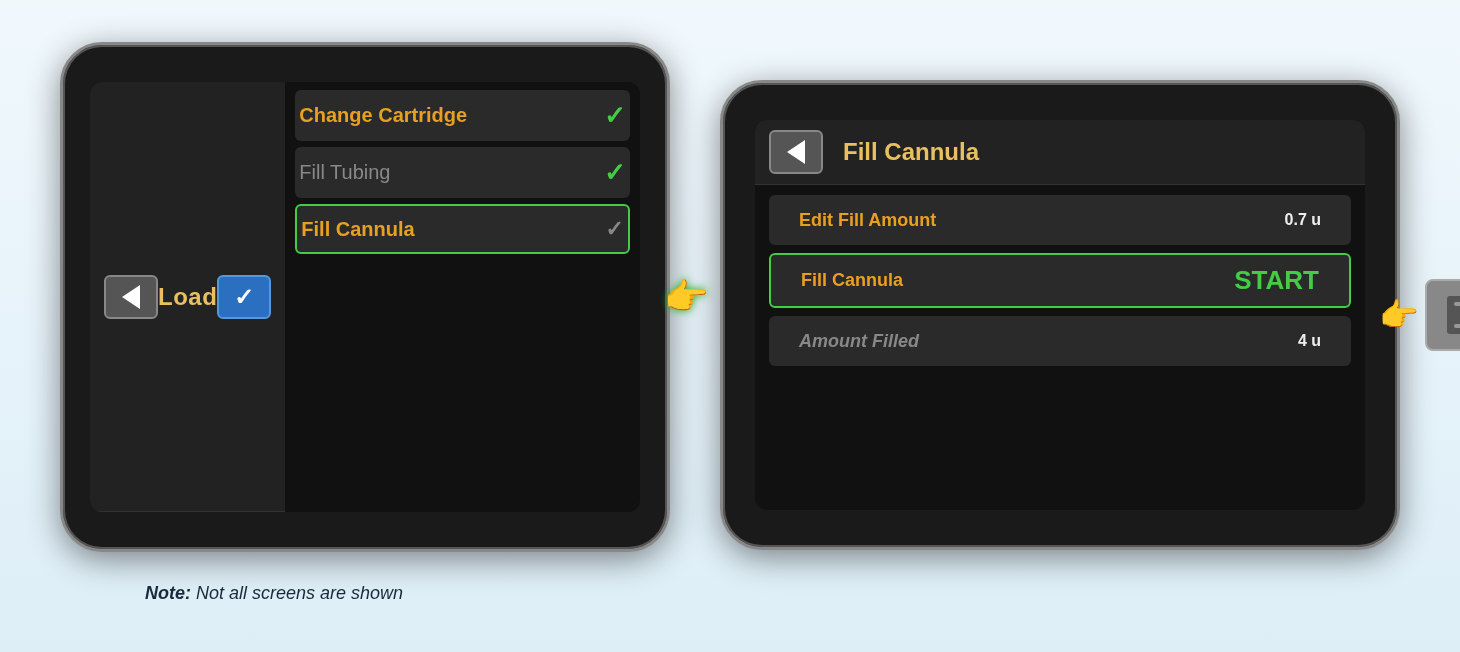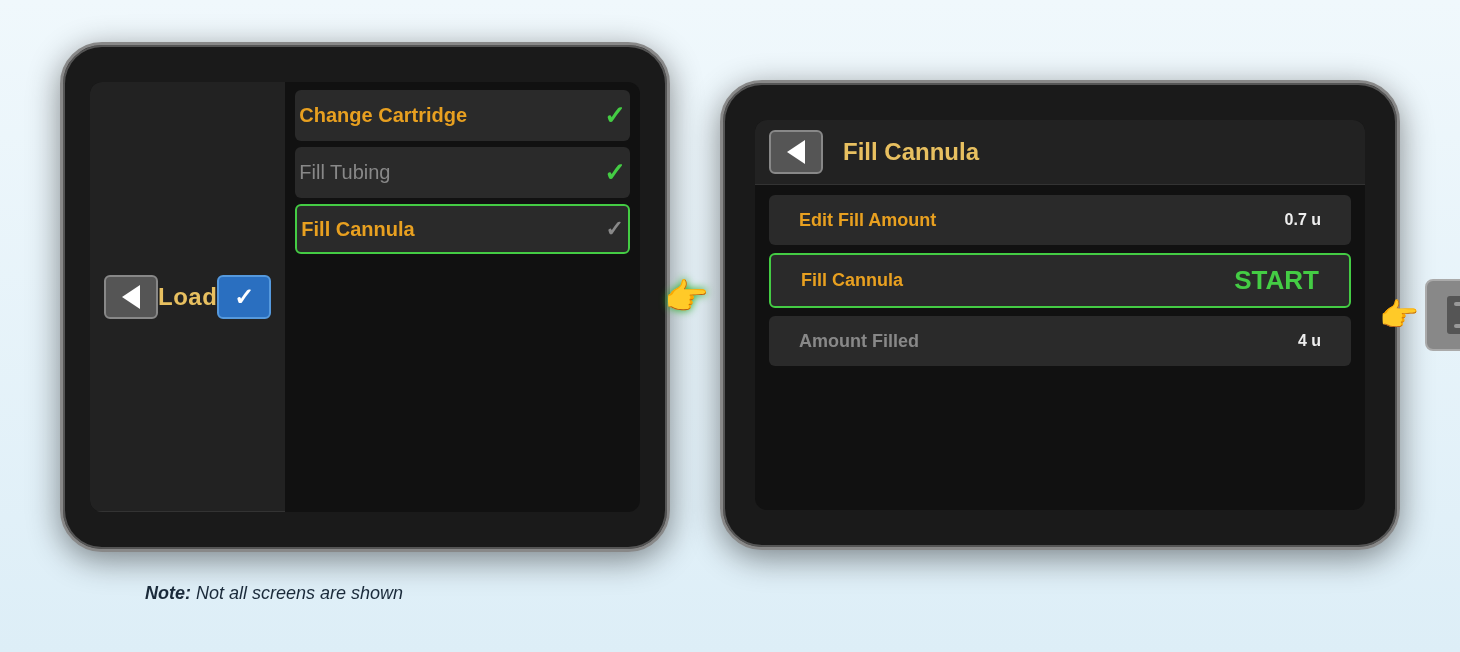--- a/index.html
+++ b/index.html
@@ -261,20 +261,21 @@
     }
 
     .info-label {
       font-size: 18px;
       font-weight: bold;
       color: #e8a020;
     }
 
     .info-label.dimmed {
       color: #888;
+      font-style: italic;
     }
 
     .info-value {
       font-size: 16px;
       color: #eee;
       font-weight: bold;
     }
 
     .info-value.green {
       color: #44cc44;

